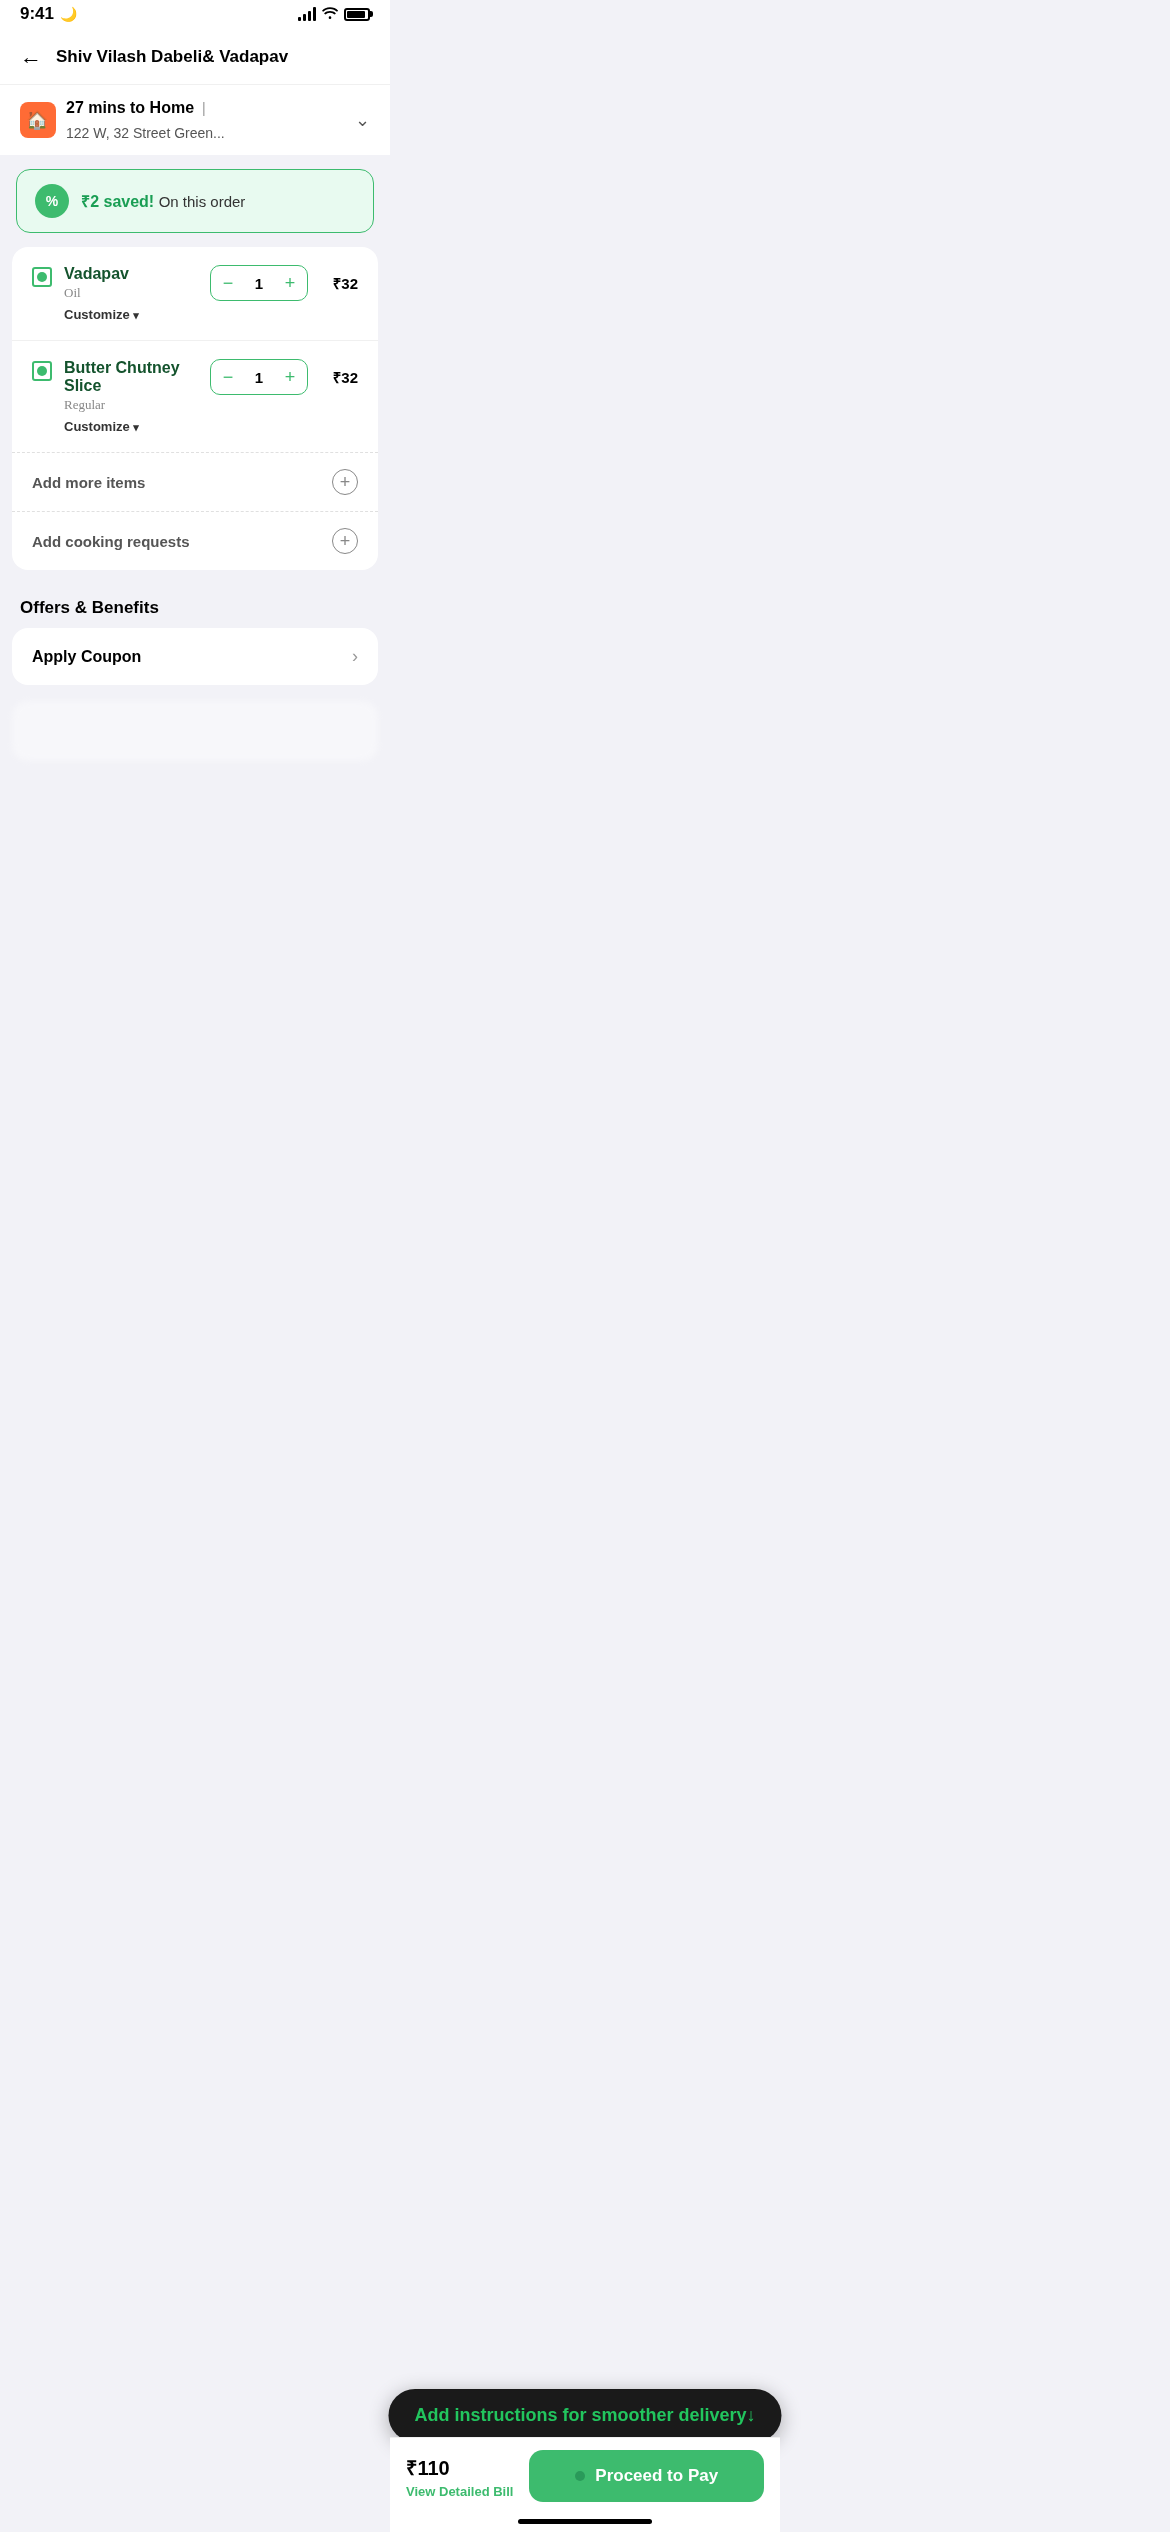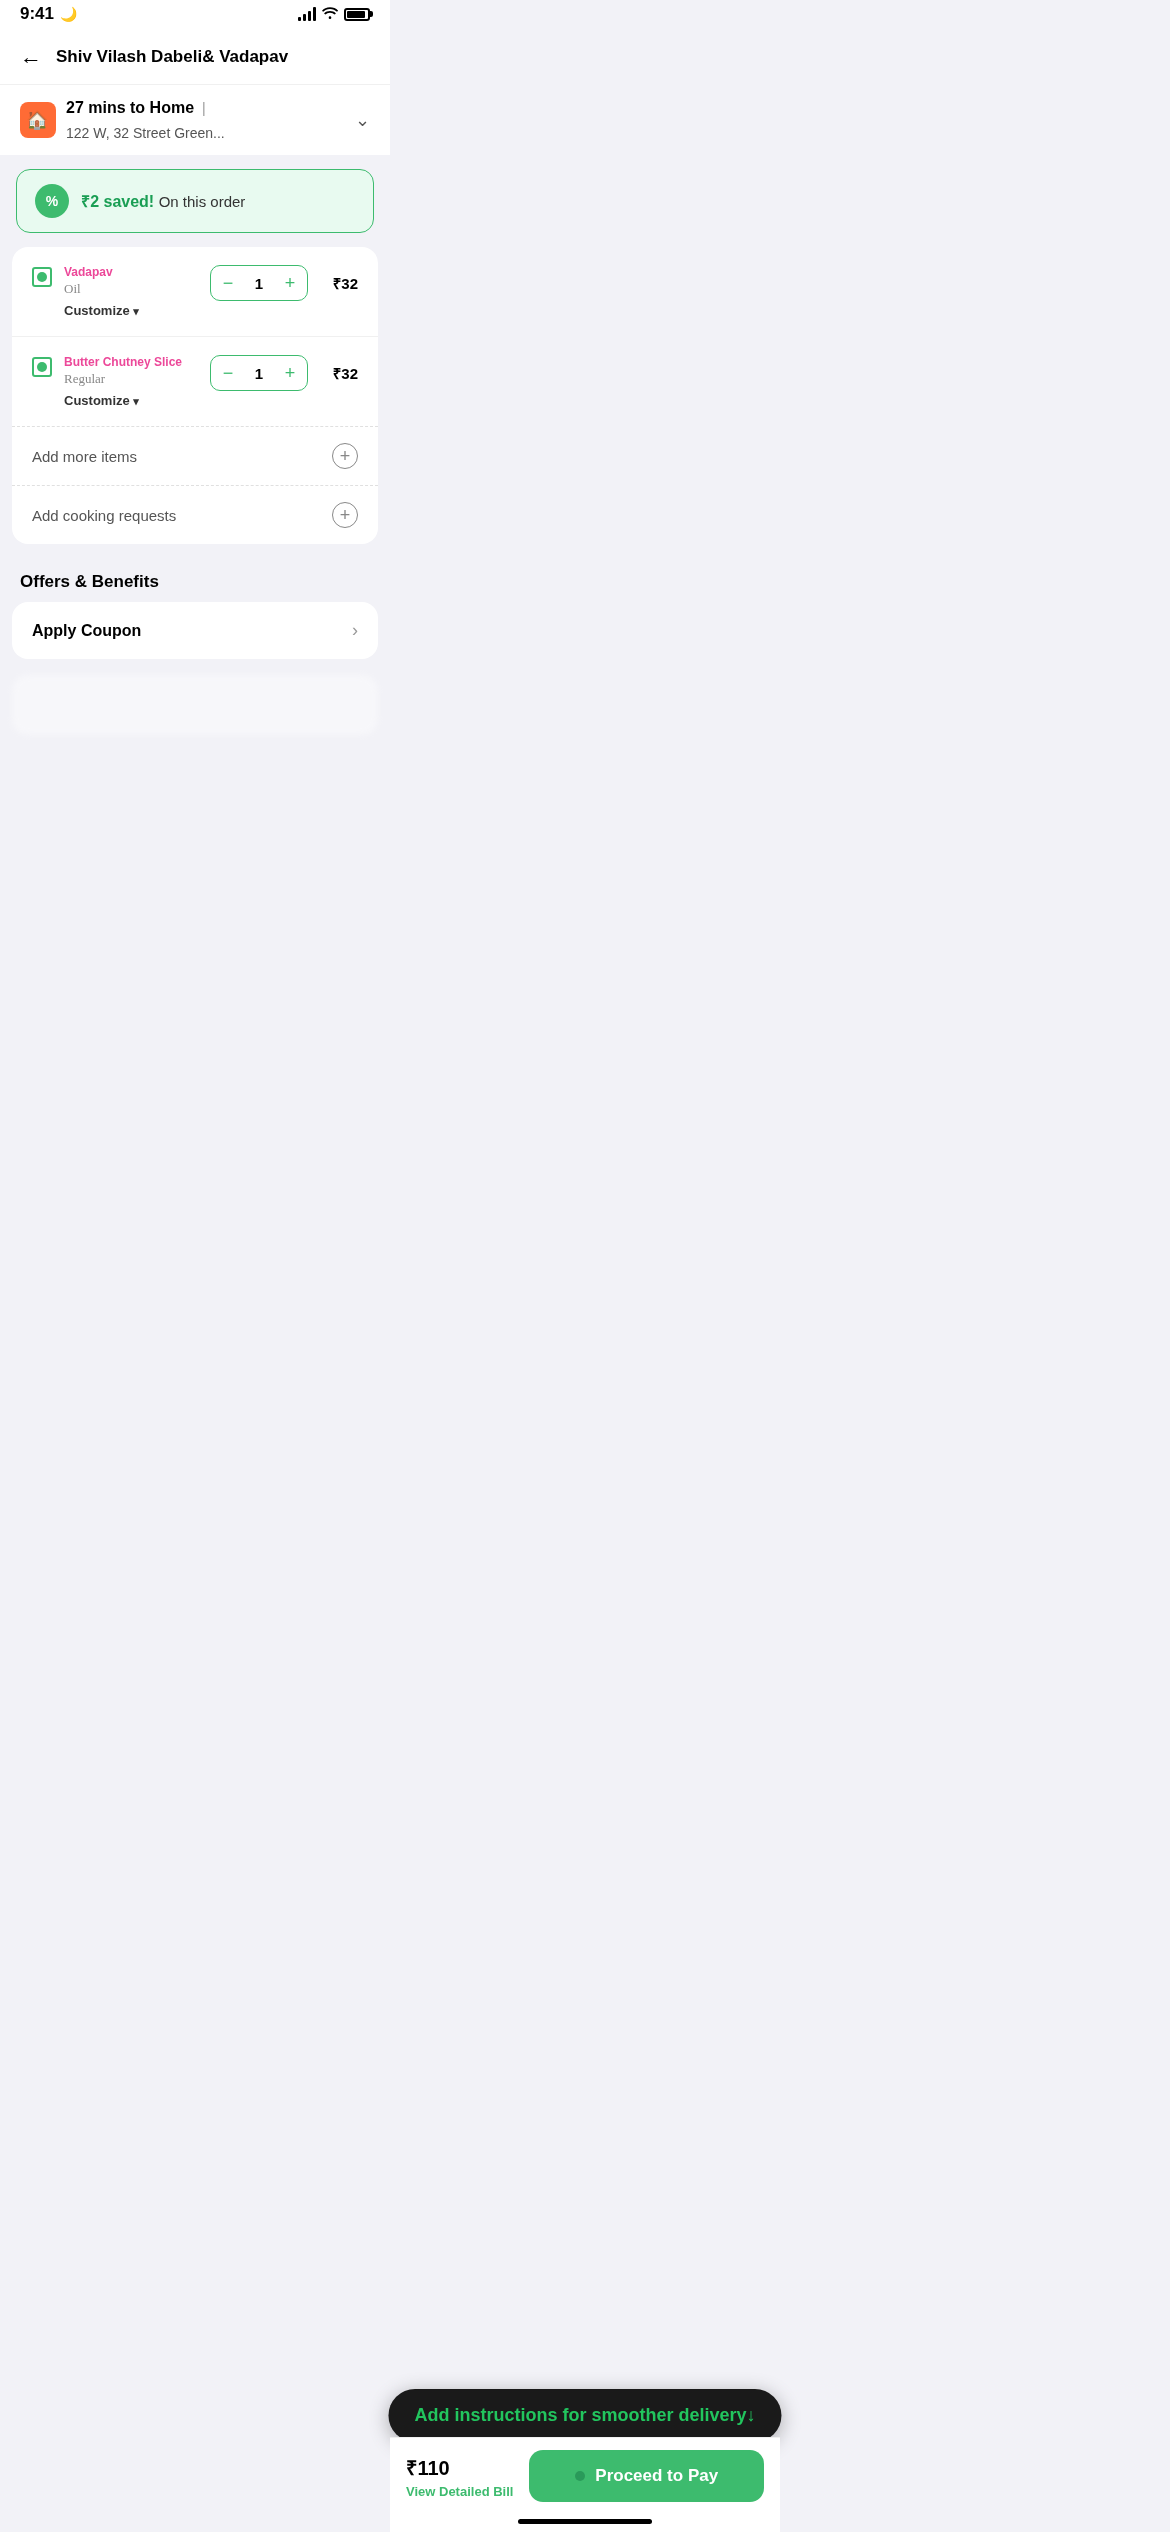--- a/index.html
+++ b/index.html
@@ -203,23 +203,23 @@
     .item-veg-dot {
       width: 10px;
       height: 10px;
       background: #3dbb6e;
       border-radius: 50%;
     }
     .item-details {
       flex: 1;
     }
     .item-name {
-      font-size: 12px;
-      font-weight: 700;
-      color: #ec4899;
+      font-size: 16px;
+      font-weight: 700;
+      color: #14532d;
     }
     .item-variant {
       font-size: 13px;
       color: #888;
       margin-top: 2px;
       font-family: Liberation Serif, serif;
     }
     .item-customize {
       font-size: 13px;
       font-weight: 700;
@@ -278,20 +278,21 @@
     .cart-action-row {
       display: flex;
       align-items: center;
       justify-content: space-between;
       padding: 16px 20px;
       cursor: pointer;
     }
     .cart-action-label {
       font-size: 15px;
       color: #555;
+      font-weight: bold;
     }
     .plus-circle {
       width: 26px;
       height: 26px;
       border: 1.5px solid #888;
       border-radius: 50%;
       display: flex;
       align-items: center;
       justify-content: center;
       font-size: 18px;

